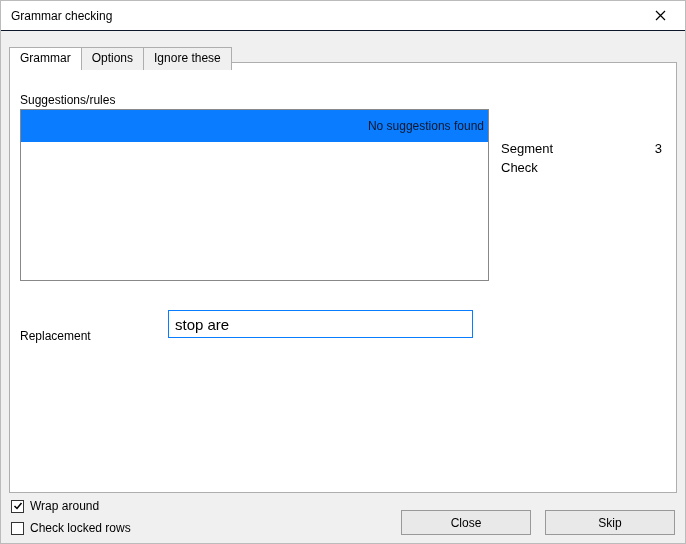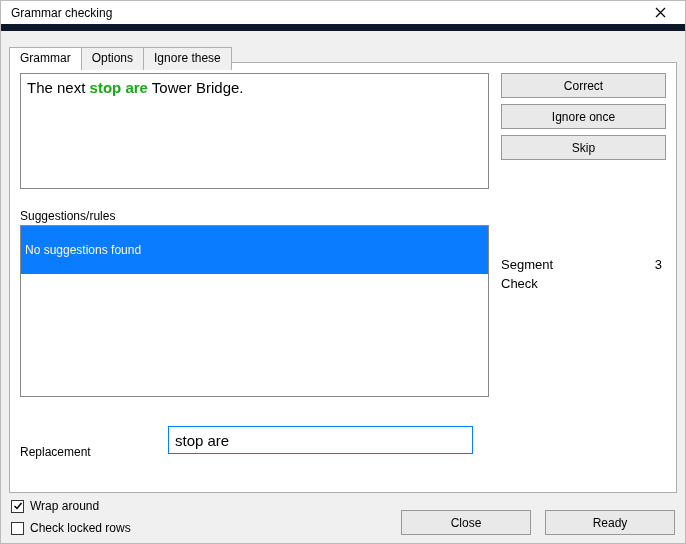--- a/index.html
+++ b/index.html
@@ -17,21 +17,21 @@
     background: #fff;
     position: relative;
     display: flex;
     flex-direction: column;
   }
   .titlebar {
     height: 30px;
     display: flex;
     align-items: center;
     padding: 0 8px 0 10px;
-    border-bottom: 7px solid #0f172a;
+    border-bottom: 1px solid #0f172a;
     background: #fff;
   }
   .titlebar-title {
     flex: 1;
     font-size: 12px;
   }
   .titlebar-close {
     width: 34px;
     height: 24px;
     display: flex;
@@ -121,23 +121,24 @@
     margin-top: 8px;
   }
   .sug-list {
     border: 1px solid #888;
     background: #fff;
     height: 172px;
     overflow: hidden;
   }
   .sug-item {
     background: #0a7cff;
-    color: #fef9c3;
-    padding: 17px 4px;
-    font-size: 12px;
+    color: #0f172a;
+    padding: 9px 4px;
+    font-size: 12px;
+    text-align: right;
   }
   .status-col {
     width: 165px;
     padding-top: 56px;
     font-size: 13px;
   }
   .status-line1 {
     display: flex;
     justify-content: space-between;
     padding-right: 4px;
@@ -213,30 +214,20 @@
   <div class="client">
 
     <div class="tabstrip">
       <div class="tab active">Grammar</div>
       <div class="tab">Options</div>
       <div class="tab">Ignore these</div>
     </div>
 
     <div class="tabpage">
 
-      <div class="top-row">
-        <div class="sentence-box">
-          <span>The next </span><span class="hl">stop are</span><span> Tower Bridge.</span>
-        </div>
-        <div class="button-col">
-          <div class="btn">Correct</div>
-          <div class="btn">Ignore once</div>
-          <div class="btn">Skip</div>
-        </div>
-      </div>
 
       <div class="mid-row">
         <div class="sug-col">
           <div class="sug-label">Suggestions/rules</div>
           <div class="sug-list">
             <div class="sug-item">No suggestions found</div>
           </div>
         </div>
         <div class="status-col">
           <div class="status-line1">
@@ -264,18 +255,18 @@
           </span>
           <span>Wrap around</span>
         </div>
         <div class="cbx">
           <span class="box"></span>
           <span>Check locked rows</span>
         </div>
       </div>
       <div class="dlg-buttons">
         <div class="btn">Close</div>
-        <div class="btn">Ready</div>
+        <div class="btn">Skip</div>
       </div>
     </div>
 
   </div>
 </div>
 
 </body></html>

